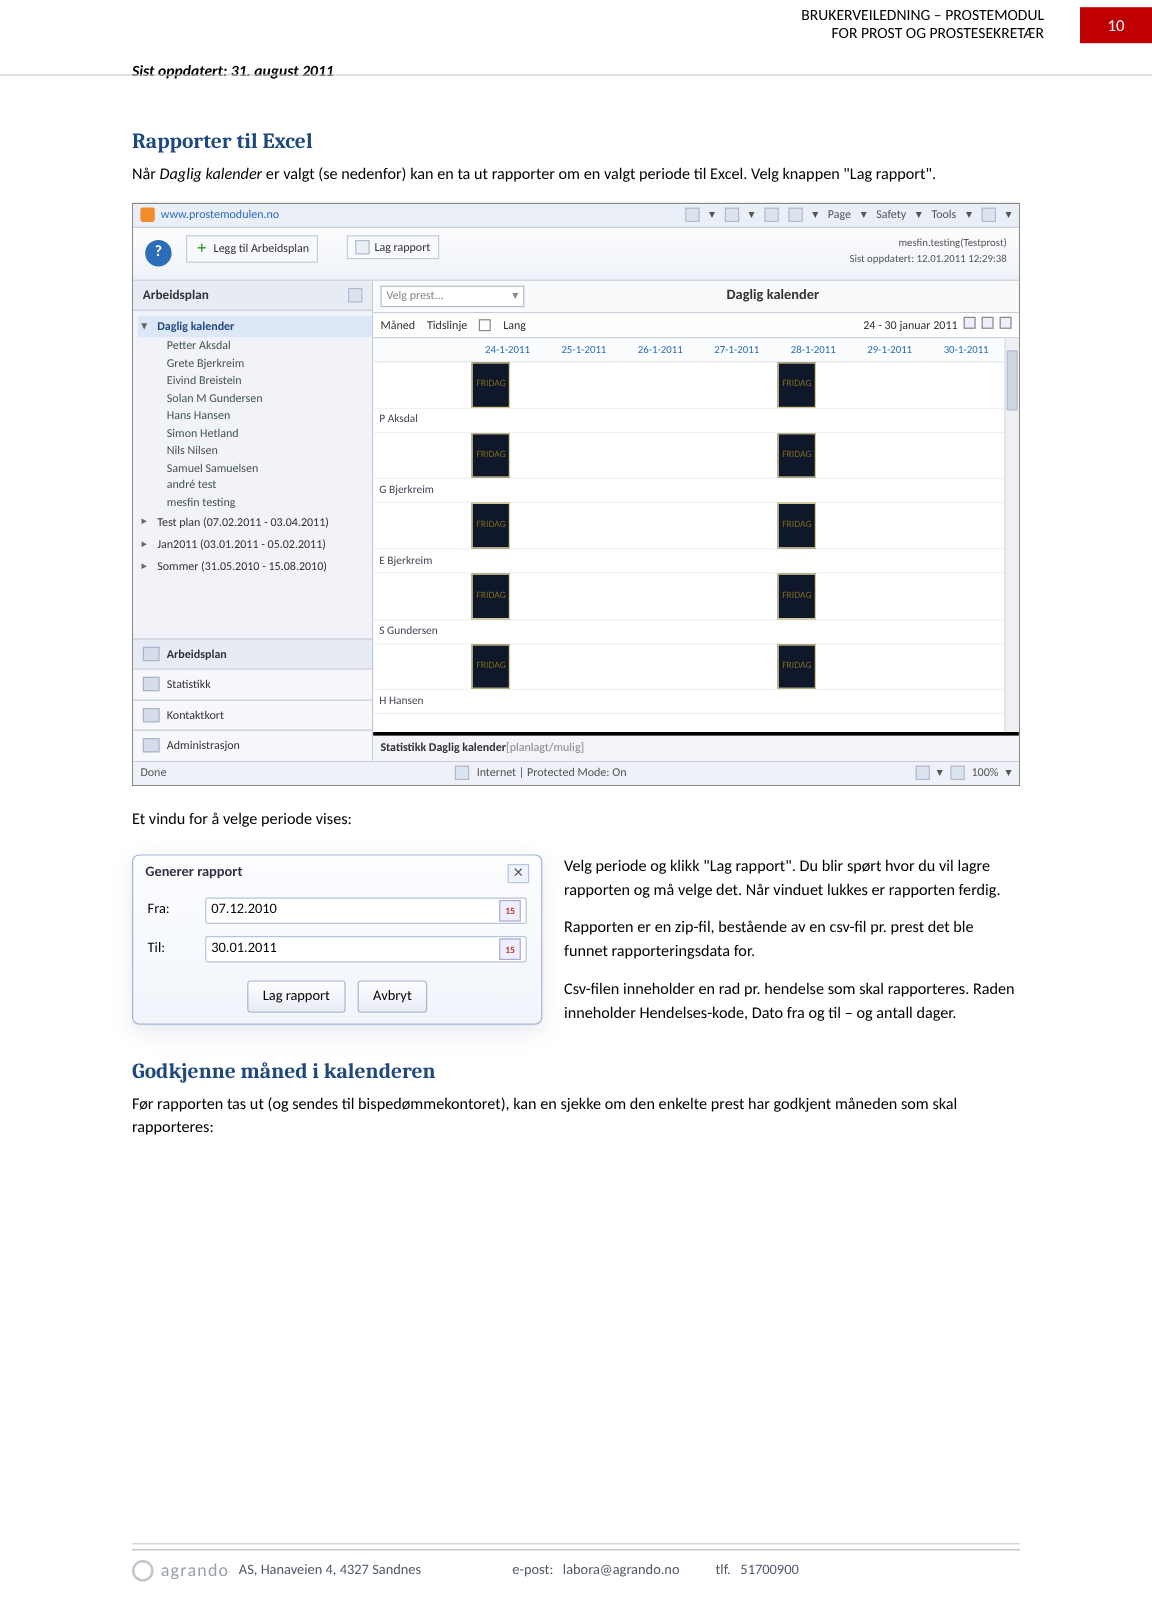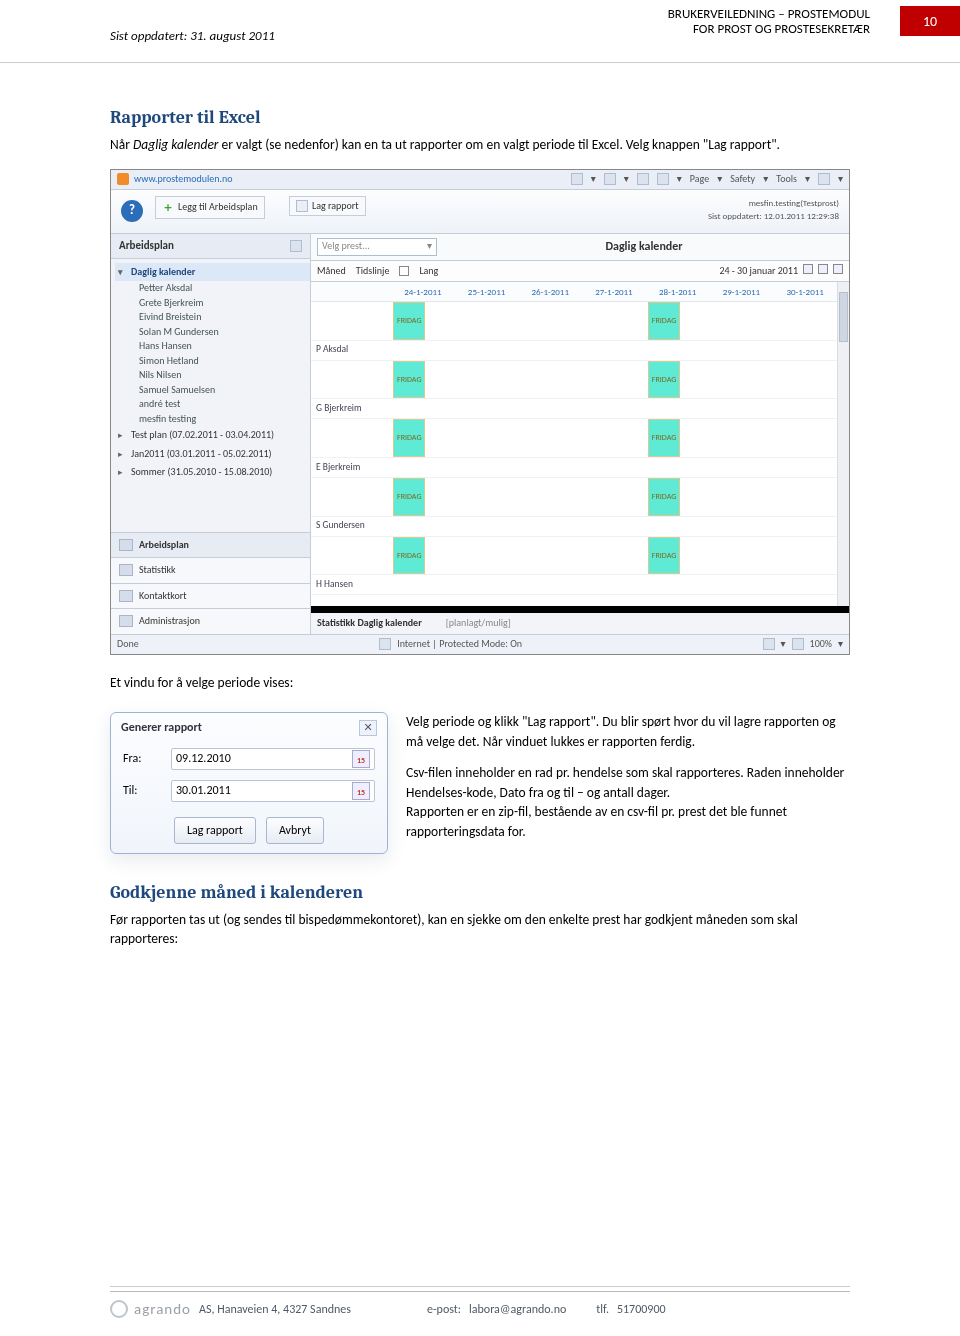--- a/index.html
+++ b/index.html
@@ -27,23 +27,24 @@
     position: absolute;
     right: 0; top: 6px;
     width: 60px; height: 30px;
     background: #c00000;
     color: #fff;
     font-size: 14px;
     display: flex; align-items: center; justify-content: center;
   }
   .doc-header .updated {
     position: absolute;
-    left: 110px; top: 28px;
+    left: 110px; top: 52px;
     font-style: italic;
     font-size: 13px;
+    font-weight: bold;
   }
   .doc-header .rule {
     position: absolute;
     left: 0; right: 0; top: 62px;
     border-top: 1px solid #ccc;
   }
   
   .content {
     padding: 30px 110px 0 110px;
     font-size: 13.5px;
@@ -127,34 +128,34 @@
   .app-main .ctrlrow{display:flex;align-items:center;padding:3px 6px;border-bottom:1px solid #c5ced8;gap:10px;font-size:10px;background:#fdfdfe;}
   .app-main .ctrlrow .cb{width:10px;height:10px;border:1px solid #888;}
   .app-main .ctrlrow .daterange{margin-left:auto;display:flex;align-items:flex-start;gap:5px;}
   .app-main .ctrlrow .nav{width:10px;height:10px;border:1px solid #888;background:#eef;}
   .app-main .grid{flex:1;position:relative;overflow:hidden;}
   .app-main table{width:100%;border-collapse:collapse;font-size:9px;}
   .app-main th{font-weight:normal;color:#2b6db8;padding:3px 2px;text-align:center;border-bottom:1px solid #e2e6ee;background:#fbfcfe;}
   .app-main th:first-child{width:80px;}
   .app-main td{height:20px;border-bottom:1px solid #eef1f6;padding:0 2px;vertical-align:middle;}
   .app-main td.name{color:#445;font-size:9.5px;padding-left:5px;}
-  .app-main .fridag{background:#5eead4;border:1px solid #d8cb8e;color:#7a6a1e;font-size:8px;padding:12px 3px;display:inline-block;}
-  .app-main .statstrip{border-top:7px solid #000000;padding:3px 6px;font-size:10px;background:#f2f4f9;display:flex;gap:24px;}
+  .app-main .fridag{background:#0f172a;border:1px solid #d8cb8e;color:#7a6a1e;font-size:8px;padding:12px 3px;display:inline-block;}
+  .app-main .statstrip{border-top:3px solid #000000;padding:3px 6px;font-size:10px;background:#f2f4f9;display:flex;gap:0;}
   .app-main .statstrip .lbl{font-weight:bold;}
   .app-main .statstrip .sub{color:#888;}
   .app-shot .statusbar{height:20px;border-top:1px solid #c5ced8;background:#eef2f8;display:flex;align-items:center;padding:0 6px;font-size:10px;color:#555;justify-content:space-between;}
   .app-shot .statusbar .mid{display:flex;align-items:center;gap:6px;}
   .app-shot .statusbar .ico{width:12px;height:12px;background:#dbe3ef;border:1px solid #b0bccf;}
   .app-shot .scroll{width:12px;background:#eef0f4;border-left:1px solid #d7dce5;position:relative;}
   .app-shot .scroll .thumb{position:absolute;left:1px;right:1px;top:10px;height:50px;background:#cfd6e1;border:1px solid #b4bfcf;}
 
   
   .below-row { display:flex; gap:18px; margin-top:20px;}
   .genrep {
-    width: 278px;
+    width: 342px;
     border: 1px solid #9fb3d3;
     border-radius: 6px;
     background: linear-gradient(#fcfdff,#f1f5fb);
     font-size: 12px;
     padding-bottom: 8px;
     box-shadow: 0 6px 18px rgba(60,80,120,.12);
   }
   .genrep .titlebar{padding:6px 10px 6px 10px;display:flex;justify-content:space-between;align-items:center;}
   .genrep .titlebar .t{font-weight:bold;color:#334;}
   .genrep .titlebar .x{width:18px;height:16px;background:#eef2fa;border:1px solid #b9c7dd;display:flex;align-items:center;justify-content:center;font-size:11px;color:#556;}
@@ -504,40 +505,40 @@
 
   <div class="below-row">
     <div class="genrep">
       <div class="titlebar">
         <span class="t">Generer rapport</span>
         <span class="x">✕</span>
       </div>
       <div class="row">
         <label>Fra:</label>
         <div class="input">
-          <span>09.12.2010</span>
+          <span>07.12.2010</span>
           <span class="cal"></span>
         </div>
       </div>
       <div class="row">
         <label>Til:</label>
         <div class="input">
           <span>30.01.2011</span>
           <span class="cal"></span>
         </div>
       </div>
       <div class="btns">
         <div class="b">Lag rapport</div>
         <div class="b">Avbryt</div>
       </div>
     </div>
     <div class="sidecol">
       <p style="margin-bottom:12px">Velg periode og klikk "Lag rapport". Du blir spørt hvor du vil lagre rapporten og må velge det. Når vinduet lukkes er rapporten ferdig.</p>
+      <p style="margin-bottom:12px">Rapporten er en zip-fil, bestående av en csv-fil pr. prest det ble funnet rapporteringsdata for.</p>
       <p>Csv-filen inneholder en rad pr. hendelse som skal rapporteres. Raden inneholder Hendelses-kode, Dato fra og til – og antall dager.</p>
-      <p style="margin-bottom:12px">Rapporten er en zip-fil, bestående av en csv-fil pr. prest det ble funnet rapporteringsdata for.</p>
     </div>
   </div>
 
   <h2 class="section" style="margin-top:26px">Godkjenne måned i kalenderen</h2>
   <p>Før rapporten tas ut (og sendes til bispedømmekontoret), kan en sjekke om den enkelte prest har godkjent måneden som skal rapporteres:</p>
 
 </div>
 
 <div class="footer">
   <div class="rule"></div>

